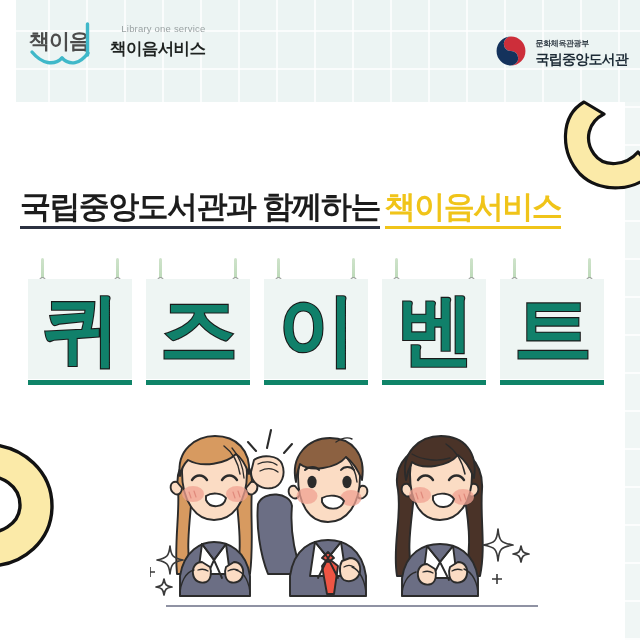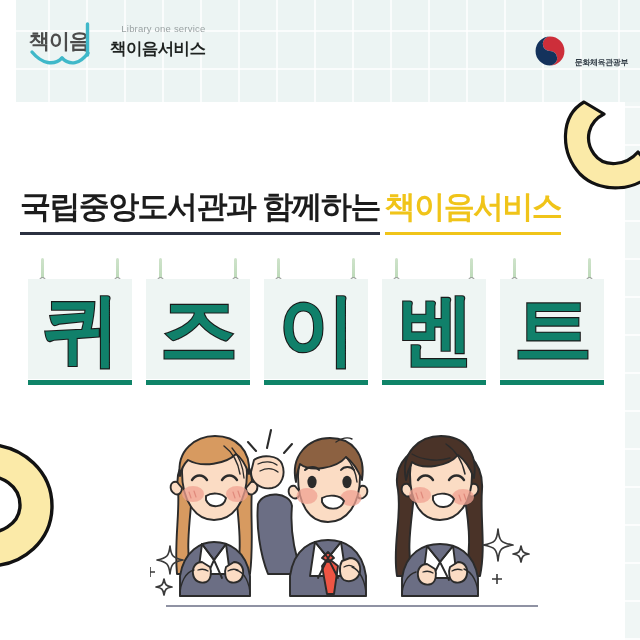--- a/index.html
+++ b/index.html
@@ -131,21 +131,20 @@
     left: 20px; top: 188px;
     width: 600px;
     white-space: nowrap;
   }
   .headline .part {
     font-size: 31px;
     font-weight: 700;
     letter-spacing: -1.6px;
     font-family: "Liberation Sans", sans-serif;
     display: inline-block;
-    padding-bottom: 6px;
     line-height: 38px;
   }
   .headline .dark {
     color: #1c1c1c;
     border-bottom: 3px solid #2b3140;
   }
   .headline .hl {
     color: #f0c419;
     border-bottom: 3px solid #f0c419;
     margin-left: 5px;
@@ -257,20 +256,21 @@
       </div>
     </div>
 
     <div class="logo-right">
       <svg class="taeguk" viewBox="0 0 40 40" aria-hidden="true">
         <path d="M20 3 A17 17 0 0 1 20 37 A8.5 8.5 0 0 0 20 20 A8.5 8.5 0 0 1 20 3 Z" fill="#cd2e3a"></path>
         <path d="M20 37 A17 17 0 0 1 20 3 A8.5 8.5 0 0 0 20 20 A8.5 8.5 0 0 1 20 37 Z" fill="#14325c"></path>
       </svg>
       <div class="gov-text">
         <div class="gov-sub">문화체육관광부</div>
+        <div class="gov-main">국립중앙도서관</div>
       </div>
     </div>
   </div>
 
   <svg class="crescent top-right" viewBox="0 0 100 90" aria-hidden="true">
     <path d="M30 2 C 6 16, 6 52, 26 74 C 46 94, 84 92, 100 70 L 84 52 C 72 66, 50 68, 40 54 C 30 40, 34 22, 50 14 Z" fill="#fbeaa8" stroke="#121212" stroke-width="3.2" stroke-linejoin="round"></path>
   </svg>
 
   <svg class="crescent left" viewBox="0 0 120 130" aria-hidden="true">
     <path d="M34 4 C 78 4, 104 34, 104 66 C 104 100, 76 126, 40 126 C 20 126, 8 116, 8 106 C 8 96, 18 90, 30 92 C 52 96, 72 84, 72 65 C 72 46, 54 34, 32 36 C 18 37, 8 30, 8 20 C 8 10, 18 4, 34 4 Z" fill="#fbeaa8" stroke="#121212" stroke-width="3.4" stroke-linejoin="round"></path>

